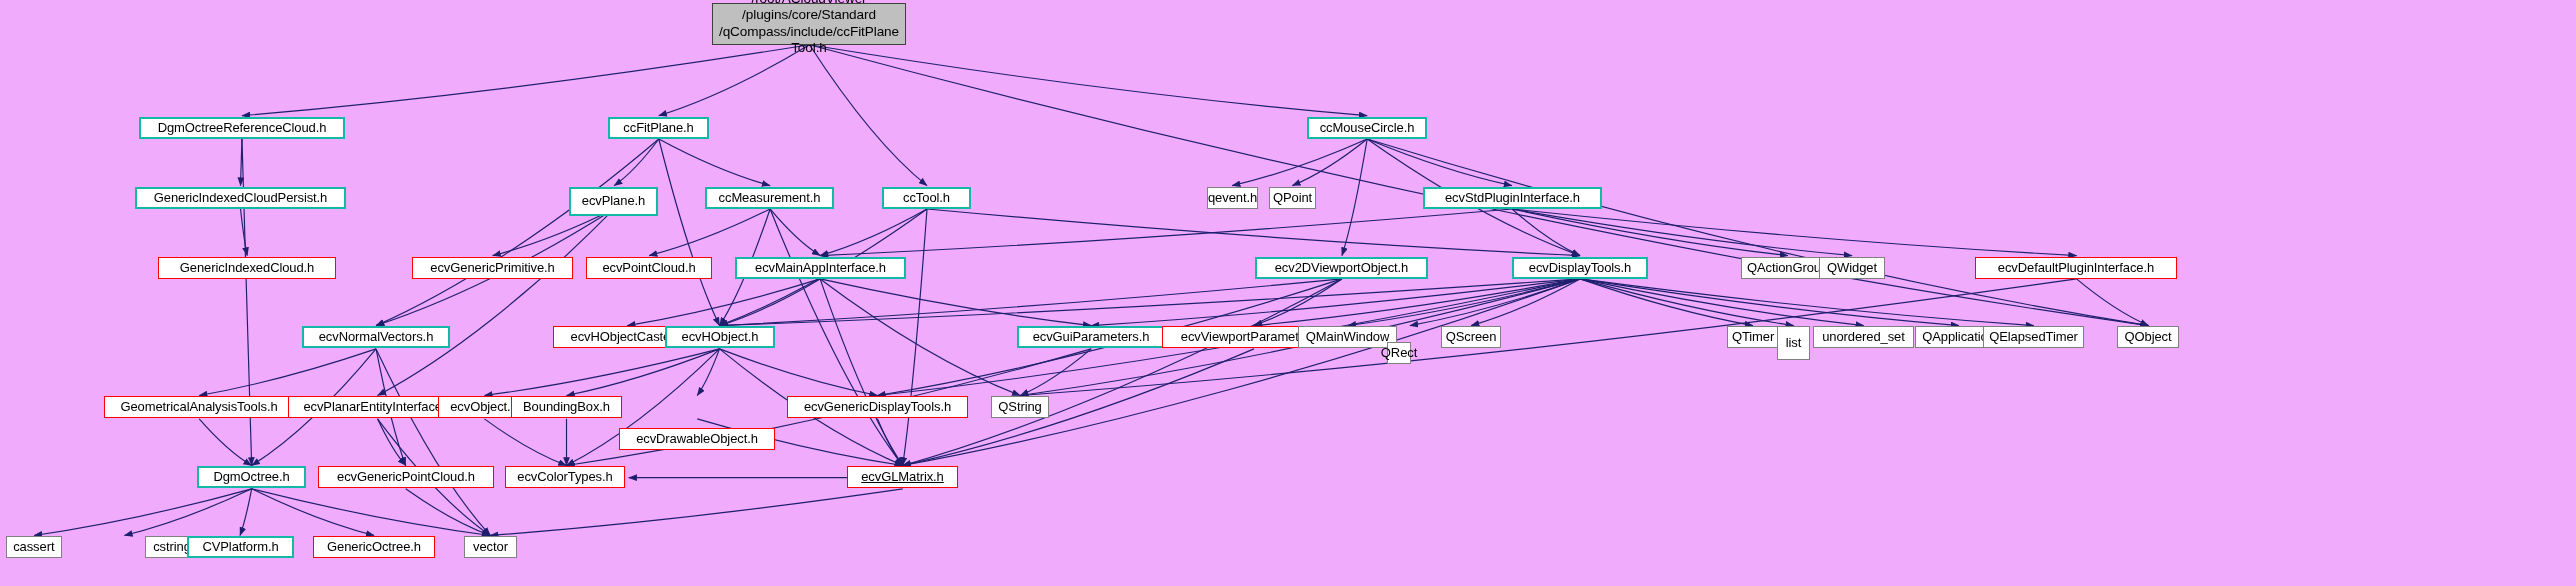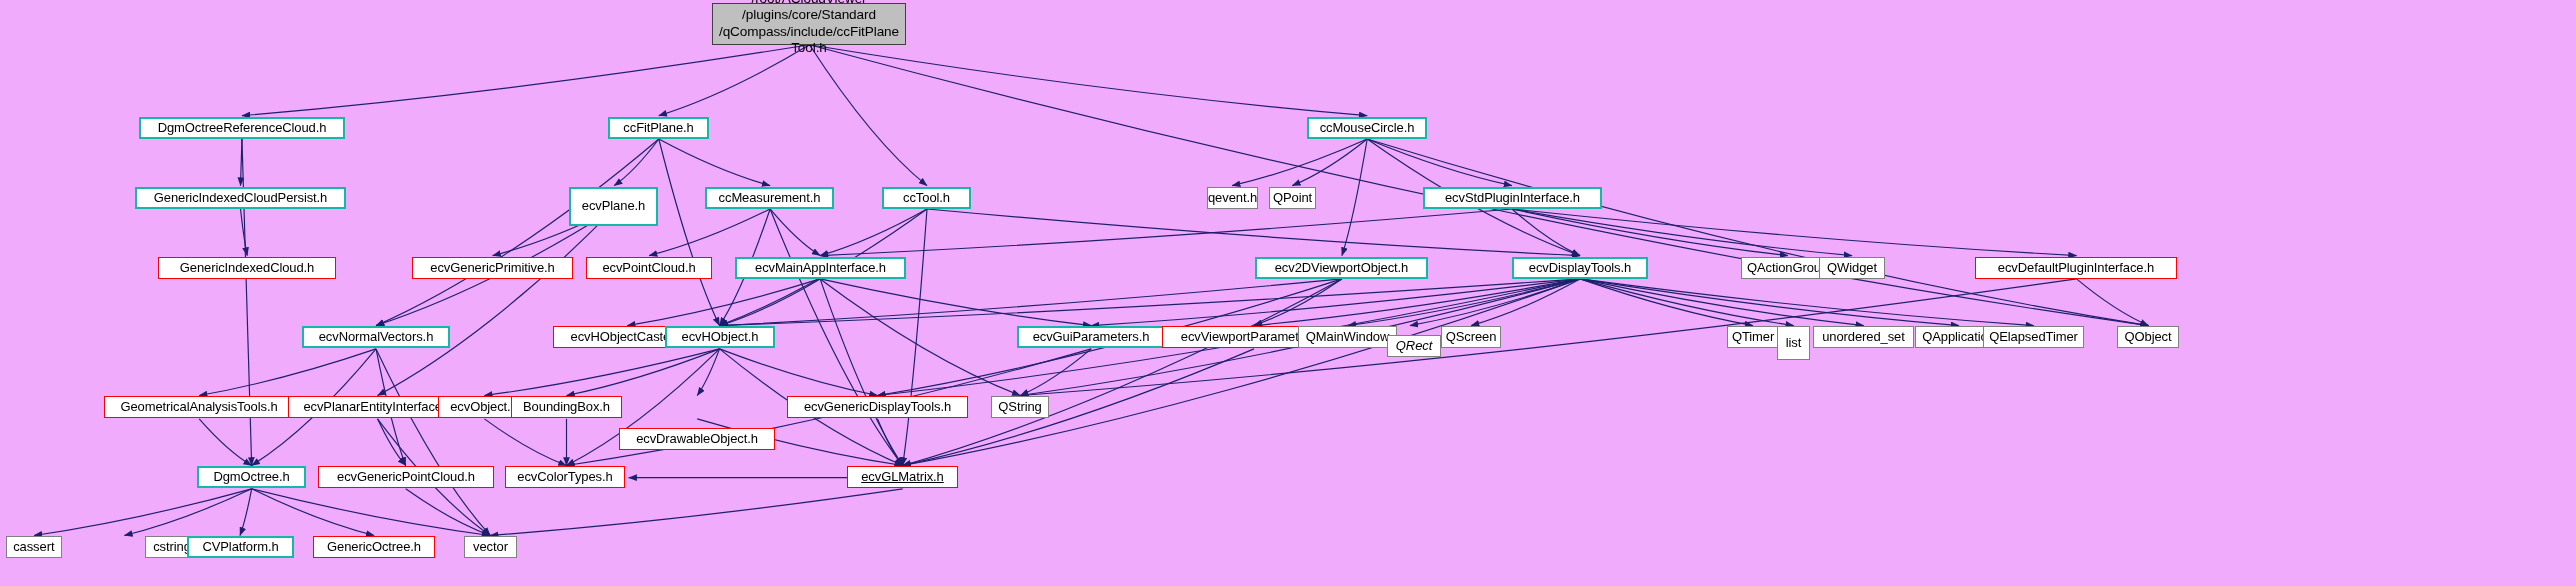--- a/index.html
+++ b/index.html
@@ -130,21 +130,21 @@
   </svg>
   <div id="node-layer">
       <div class="node root" style="left: 712px; top: 2.9px; width: 194px; height: 42px;">/root/ACloudViewer
 /plugins/core/Standard
 /qCompass/include/ccFitPlane
 Tool.h</div>
       <div class="node black" style="left: 139px; top: 117px; width: 206px; height: 22.3px;">DgmOctreeReferenceCloud.h</div>
       <div class="node black" style="left: 608px; top: 117px; width: 101px; height: 22.3px;">ccFitPlane.h</div>
       <div class="node black" style="left: 1307px; top: 117px; width: 120px; height: 22.3px;">ccMouseCircle.h</div>
       <div class="node black" style="left: 135px; top: 187px; width: 211px; height: 22.3px;">GenericIndexedCloudPersist.h</div>
-      <div class="node black" style="left: 569px; top: 187px; width: 89px; height: 39px;">ecvPlane.h</div>
+      <div class="node black" style="left: 569px; top: 187px; width: 89px; height: 29px;">ecvPlane.h</div>
       <div class="node black" style="left: 705px; top: 187px; width: 129px; height: 22.3px;">ccMeasurement.h</div>
       <div class="node black" style="left: 882px; top: 187px; width: 89px; height: 22.3px;">ccTool.h</div>
       <div class="node grey" style="left: 1207px; top: 187px; width: 51px; height: 22.3px;">qevent.h</div>
       <div class="node grey" style="left: 1269px; top: 187px; width: 47px; height: 22.3px;">QPoint</div>
       <div class="node black" style="left: 1423px; top: 187px; width: 179px; height: 22.3px;">ecvStdPluginInterface.h</div>
       <div class="node red" style="left: 158px; top: 257px; width: 178px; height: 22.3px;">GenericIndexedCloud.h</div>
       <div class="node red" style="left: 412px; top: 257px; width: 161px; height: 22.3px;">ecvGenericPrimitive.h</div>
       <div class="node red" style="left: 586px; top: 257px; width: 126px; height: 22.3px;">ecvPointCloud.h</div>
       <div class="node black" style="left: 735px; top: 257px; width: 171px; height: 22.3px;">ecvMainAppInterface.h</div>
       <div class="node black" style="left: 1255px; top: 257px; width: 173px; height: 22.3px;">ecv2DViewportObject.h</div>
@@ -152,21 +152,21 @@
       <div class="node grey" style="left: 1741px; top: 257px; width: 93px; height: 22.3px;">QActionGroup</div>
       <div class="node grey" style="left: 1819px; top: 257px; width: 66px; height: 22.3px;">QWidget</div>
       <div class="node red" style="left: 1975px; top: 257px; width: 202px; height: 22.3px;">ecvDefaultPluginInterface.h</div>
       <div class="node grey" style="left: 2117px; top: 326px; width: 62px; height: 22.3px;">QObject</div>
       <div class="node black" style="left: 302px; top: 326px; width: 148px; height: 22.3px;">ecvNormalVectors.h</div>
       <div class="node red" style="left: 553px; top: 326px; width: 149px; height: 22.3px;">ecvHObjectCaster.h</div>
       <div class="node black" style="left: 665px; top: 326px; width: 110px; height: 22.3px;">ecvHObject.h</div>
       <div class="node black" style="left: 1017px; top: 326px; width: 148px; height: 22.3px;">ecvGuiParameters.h</div>
       <div class="node red" style="left: 1162px; top: 326px; width: 184px; height: 22.3px;">ecvViewportParameters.h</div>
       <div class="node grey" style="left: 1298px; top: 326px; width: 99px; height: 22.3px;">QMainWindow</div>
-      <div class="node grey" style="left: 1387px; top: 335px; width: 54px; height: 22.3px; font-style: italic;">QRect</div>
+      <div class="node grey" style="left: 1387px; top: 342px; width: 24px; height: 22.3px;">QRect</div>
       <div class="node grey" style="left: 1441px; top: 326px; width: 60px; height: 22.3px;">QScreen</div>
       <div class="node grey" style="left: 1727px; top: 326px; width: 52px; height: 22.3px;">QTimer</div>
       <div class="node grey" style="left: 1777px; top: 326px; width: 33px; height: 34px;">list</div>
       <div class="node grey" style="left: 1813px; top: 326px; width: 101px; height: 22.3px;">unordered_set</div>
       <div class="node grey" style="left: 1915px; top: 326px; width: 87px; height: 22.3px;">QApplication</div>
       <div class="node grey" style="left: 1983px; top: 326px; width: 101px; height: 22.3px;">QElapsedTimer</div>
       <div class="node red" style="left: 104px; top: 396px; width: 190px; height: 22.3px;">GeometricalAnalysisTools.h</div>
       <div class="node red" style="left: 288px; top: 396px; width: 180px; height: 22.3px;">ecvPlanarEntityInterface.h</div>
       <div class="node red" style="left: 438px; top: 396px; width: 92px; height: 22.3px;">ecvObject.h</div>
       <div class="node red" style="left: 511px; top: 396px; width: 111px; height: 22.3px;">BoundingBox.h</div>

